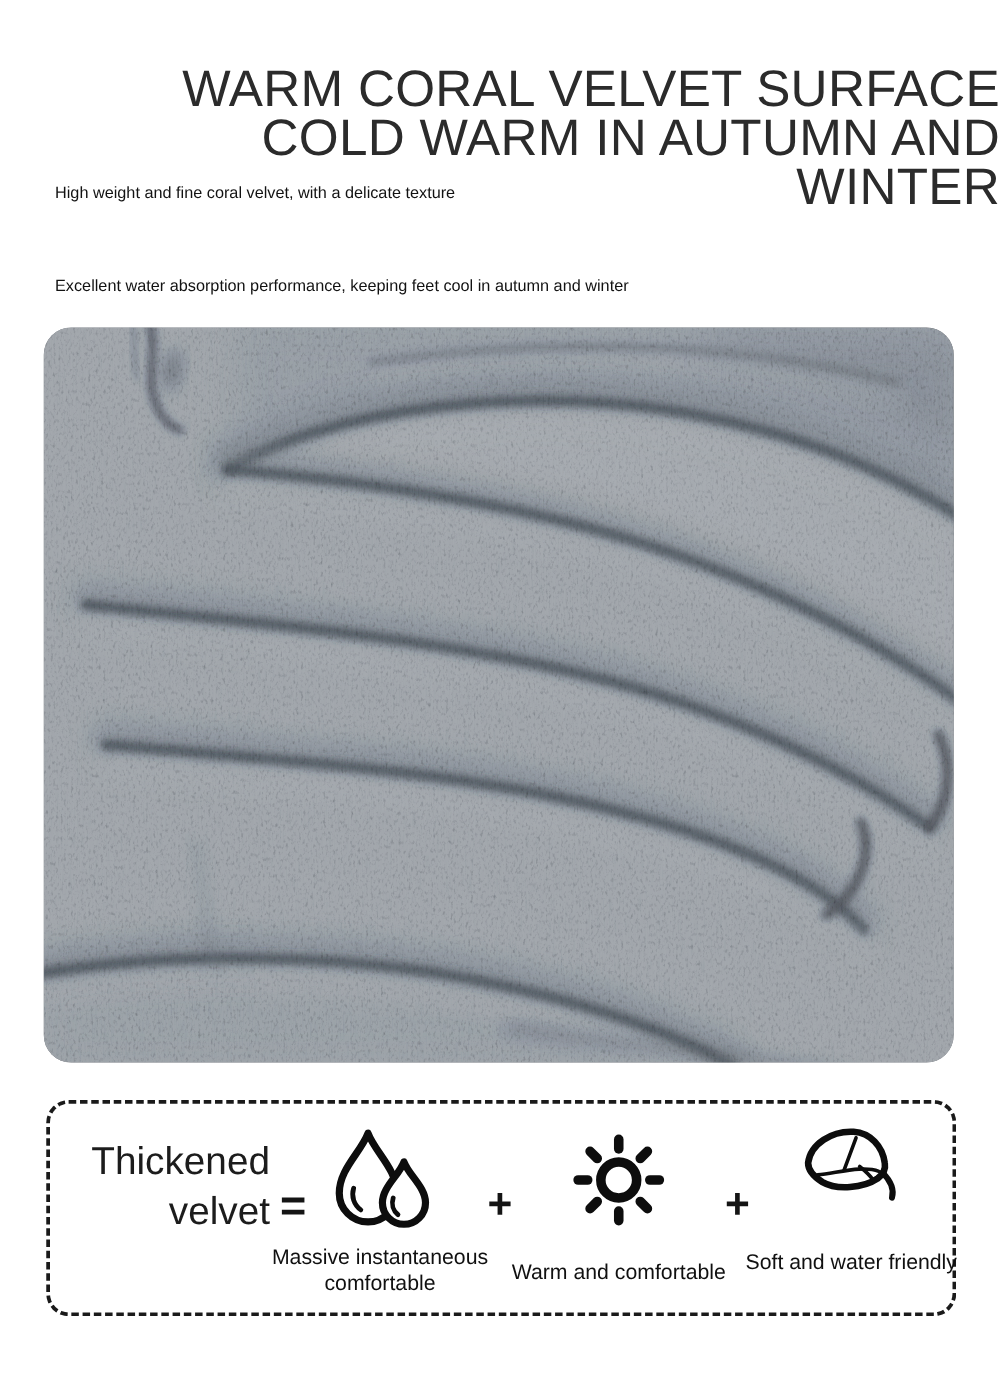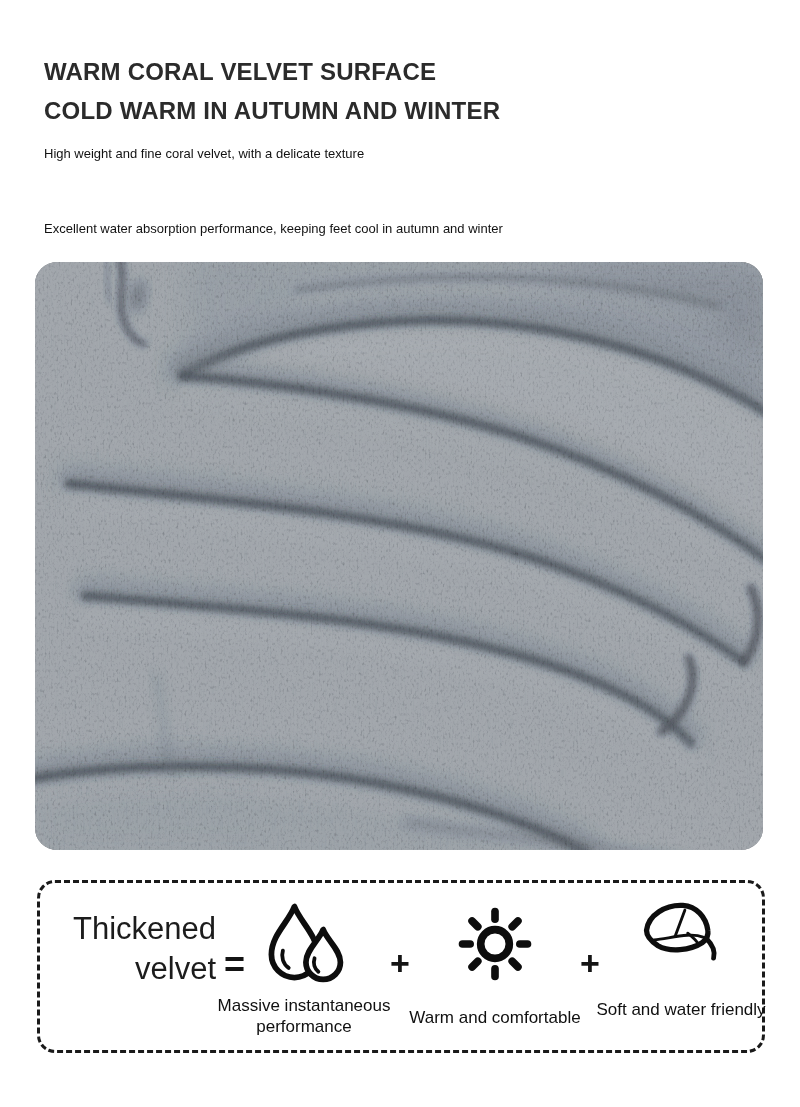--- a/index.html
+++ b/index.html
@@ -1,17 +1,17 @@
 <!DOCTYPE html>
 <html><head>
 <meta charset="utf-8">
 <style>
   html,body{margin:0;padding:0;background:#fff;}
   body{width:800px;height:1107px;position:relative;font-family:"Liberation Sans",sans-serif;overflow:hidden;}
-  .title{position:absolute;left:44px;top:52px;margin:0;font-size:24px;line-height:39px;font-weight:700;color:#2b2b2b;letter-spacing:.2px;}
+  .title{position:absolute;left:44px;top:52px;margin:0;font-size:41px;line-height:39px;font-weight:400;color:#2b2b2b;letter-spacing:.2px;text-align:right;}
   .title span{display:block;}
   .sub{position:absolute;left:44px;margin:0;font-size:13px;color:#121212;}
   .sub1{top:146px;}
   .sub2{top:187px;margin-top:34px;}
   .fabric{position:absolute;left:35px;top:262px;width:728px;height:588px;border-radius:22px;overflow:hidden;background:#7a7f85;}
   .fabric svg{display:block;width:100%;height:100%;}
   .eq{position:absolute;left:37px;top:880px;width:728px;height:173px;border:3px dashed #1a1a1a;border-radius:18px;box-sizing:border-box;}
   .thick{position:absolute;left:10px;top:26px;width:166px;text-align:right;font-size:31px;line-height:40px;font-weight:400;color:#1c1c1c;}
   .op{position:absolute;font-weight:700;color:#141414;line-height:40px;}
   .op-eq{left:184px;top:62px;font-size:36px;}
@@ -137,21 +137,21 @@
 
     <div class="feat f1">
       <svg viewBox="0 0 96 96">
         <g stroke="#0d0d0d" stroke-linejoin="round" stroke-linecap="round">
           <path d="M38,10 C32,26 14,40 14,60 A24,24 0 0 0 62,60 C62,40 44,26 38,10 Z" fill="#ffffff" stroke-width="6"></path>
           <path d="M26,56 A16,16 0 0 0 32,74" fill="none" stroke-width="4"></path>
           <path d="M68,34 C64,45 50,55 50,68 A18,18 0 0 0 86,68 C86,55 72,45 68,34 Z" fill="#ffffff" stroke-width="6"></path>
           <path d="M59,64 A13,13 0 0 0 63,78" fill="none" stroke-width="4"></path>
         </g>
       </svg>
-      <div class="cap">Massive instantaneous performance</div>
+      <div class="cap">Massive instantaneous comfortable</div>
     </div>
 
     <div class="op op-p1">+</div>
 
     <div class="feat f2">
       <svg viewBox="0 0 90 90">
         <circle cx="45" cy="45" r="15" fill="none" stroke="#0d0d0d" stroke-width="8"></circle>
         <g stroke="#0d0d0d" stroke-width="8" stroke-linecap="round">
           <path d="M71,45 L79,45"></path>
             <path d="M19,45 L11,45"></path>

